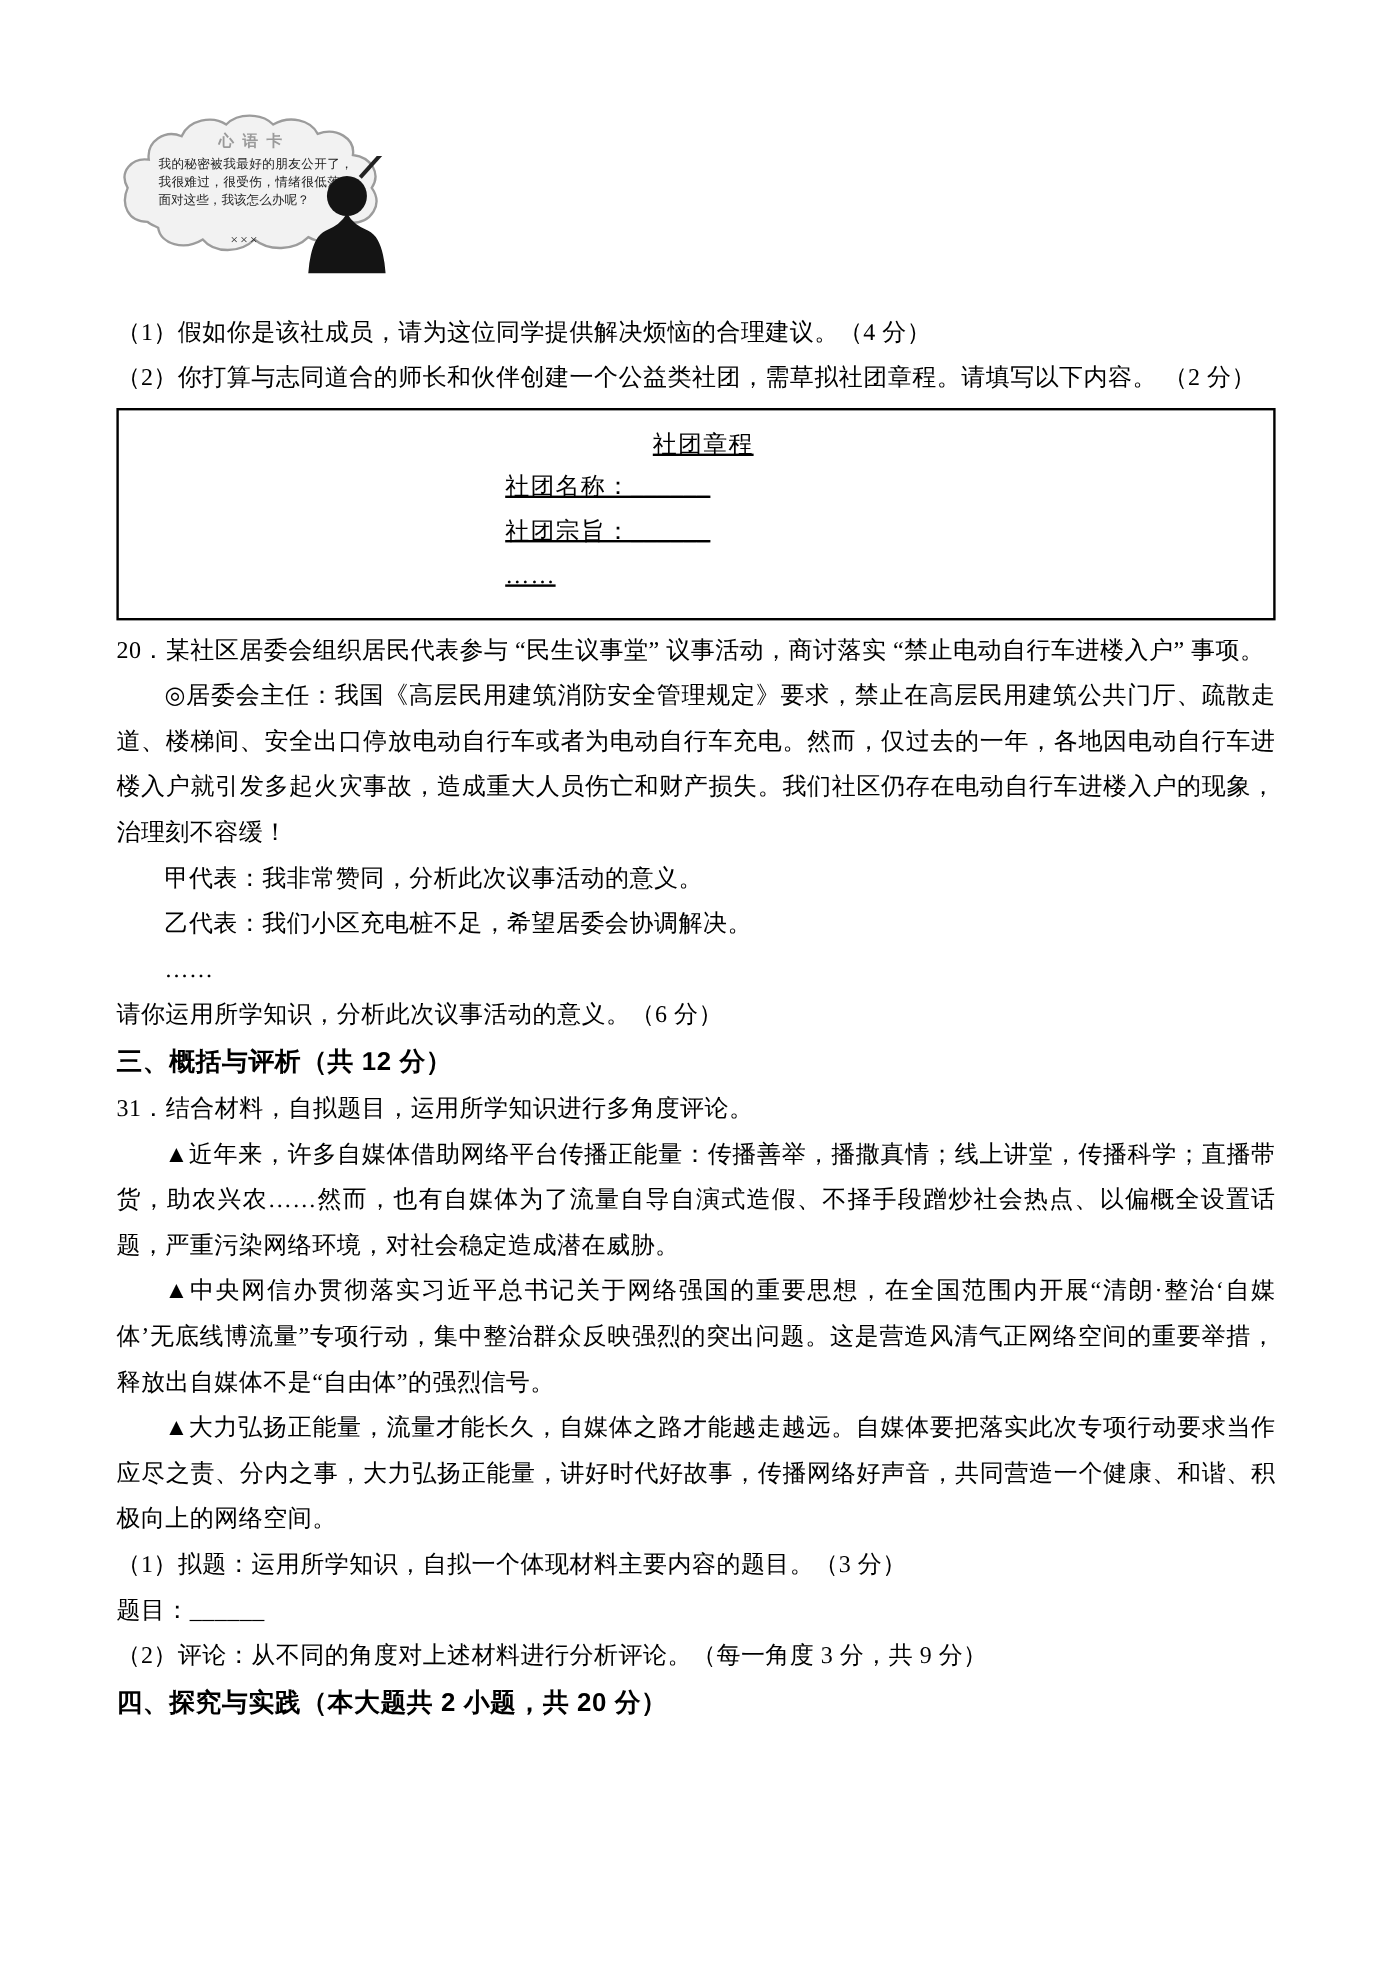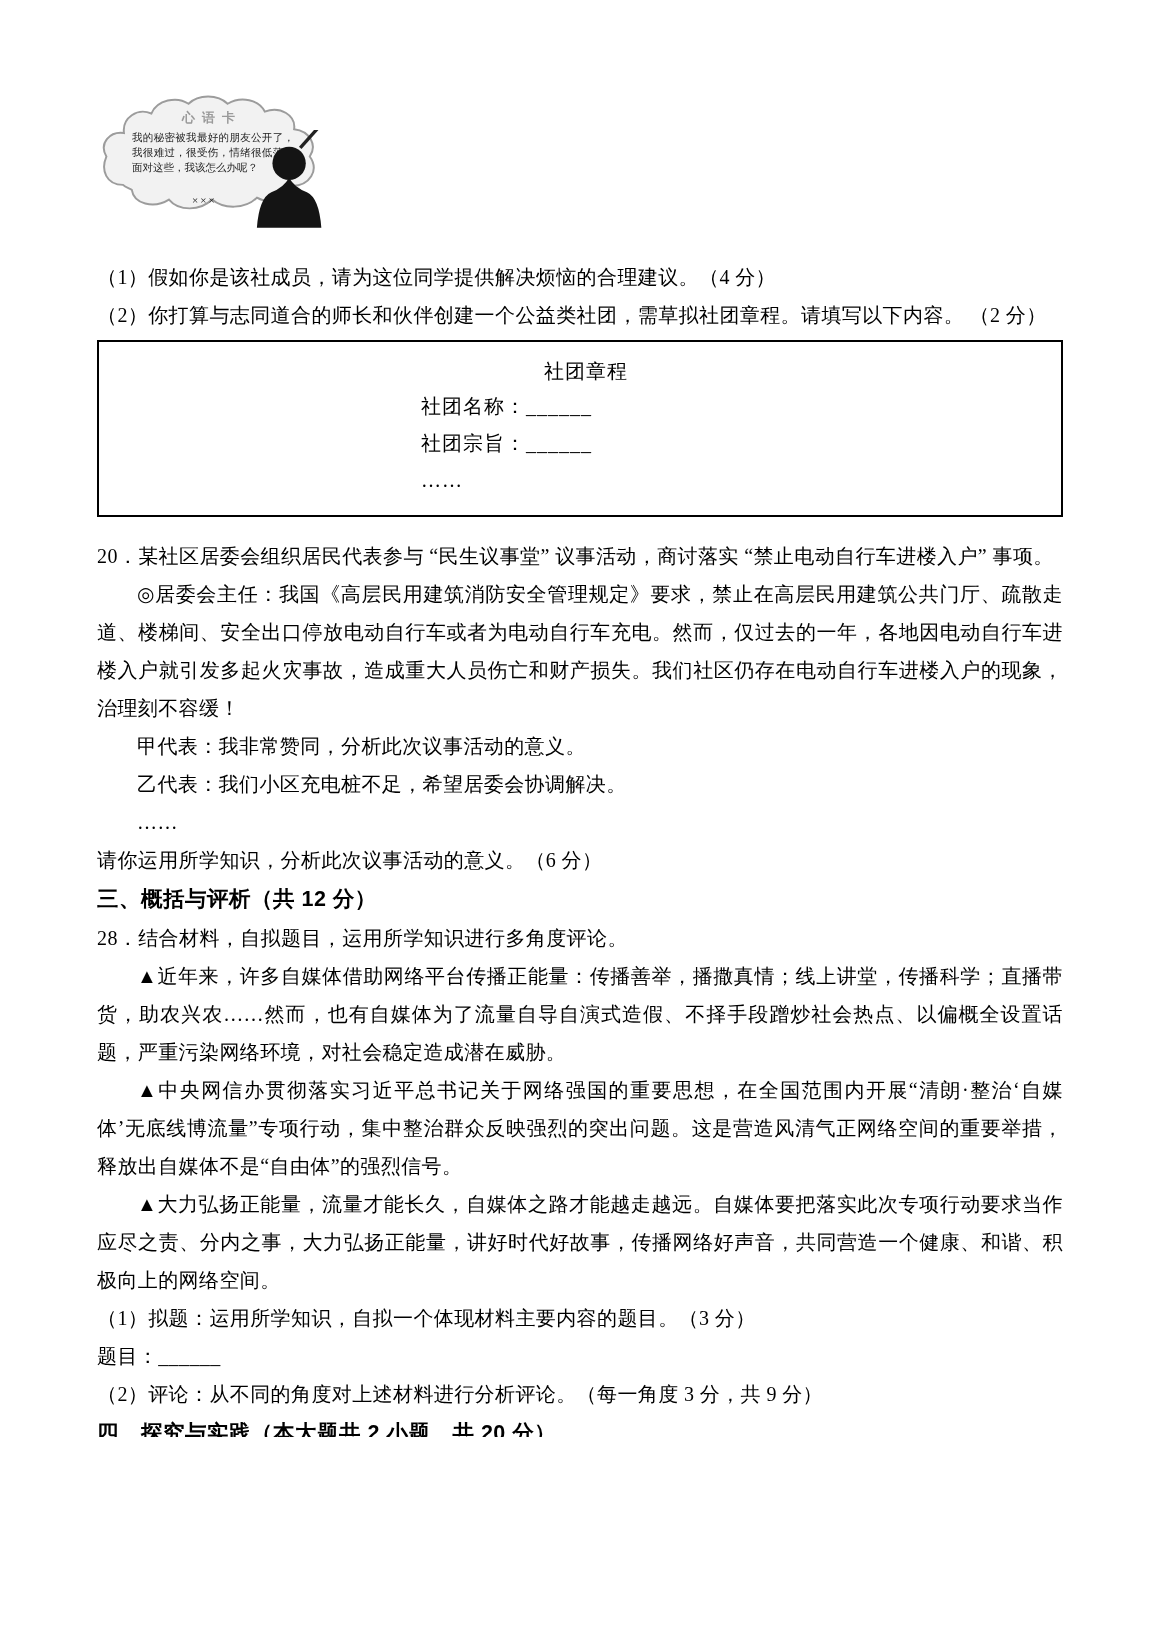--- a/index.html
+++ b/index.html
@@ -50,22 +50,23 @@
     font-family:"Liberation Sans","DejaVu Sans",sans-serif;
     font-weight:700;
     font-size:21.5px;
     line-height:40px;
     letter-spacing:0.5px;
   }
 
   
   .charter-box {
     border:2px solid #000;
-    margin:6px 0 20px 0;
+    margin:6px 0 6px 0;
     padding:12px 20px 16px 32px;
+    text-decoration:underline;
   }
   .charter-title { text-align:center; font-size:20px; line-height:34px; letter-spacing:1px; }
   .charter-lines { width:260px; margin:0 auto 0 auto; transform:translateX(-35px); }
   .charter-lines > div { font-size:20px; line-height:37px; letter-spacing:1px; }
 </style>
 </head>
 <body>
 
 <div class="page">
   <div class="content">
@@ -97,21 +98,21 @@
     </div>
 
     <p class="t noind">20．某社区居委会组织居民代表参与 “民生议事堂” 议事活动，商讨落实 “禁止电动自行车进楼入户” 事项。</p>
     <p class="t ind">◎居委会主任：我国《高层民用建筑消防安全管理规定》要求，禁止在高层民用建筑公共门厅、疏散走道、楼梯间、安全出口停放电动自行车或者为电动自行车充电。然而，仅过去的一年，各地因电动自行车进楼入户就引发多起火灾事故，造成重大人员伤亡和财产损失。我们社区仍存在电动自行车进楼入户的现象，治理刻不容缓！</p>
     <p class="t ind">甲代表：我非常赞同，分析此次议事活动的意义。</p>
     <p class="t ind">乙代表：我们小区充电桩不足，希望居委会协调解决。</p>
     <p class="t ind">……</p>
     <p class="t noind">请你运用所学知识，分析此次议事活动的意义。（6 分）</p>
 
     <p class="heading">三、概括与评析（共 12 分）</p>
-    <p class="t noind">28．结合材料，自拟题目，运用所学知识进行多角度评论。</p>
+    <p class="t noind">31．结合材料，自拟题目，运用所学知识进行多角度评论。</p>
     <p class="t ind">▲近年来，许多自媒体借助网络平台传播正能量：传播善举，播撒真情；线上讲堂，传播科学；直播带货，助农兴农……然而，也有自媒体为了流量自导自演式造假、不择手段蹭炒社会热点、以偏概全设置话题，严重污染网络环境，对社会稳定造成潜在威胁。</p>
     <p class="t ind">▲中央网信办贯彻落实习近平总书记关于网络强国的重要思想，在全国范围内开展“清朗·整治‘自媒体’无底线博流量”专项行动，集中整治群众反映强烈的突出问题。这是营造风清气正网络空间的重要举措，释放出自媒体不是“自由体”的强烈信号。</p>
     <p class="t ind">▲大力弘扬正能量，流量才能长久，自媒体之路才能越走越远。自媒体要把落实此次专项行动要求当作应尽之责、分内之事，大力弘扬正能量，讲好时代好故事，传播网络好声音，共同营造一个健康、和谐、积极向上的网络空间。</p>
     <p class="t noind">（1）拟题：运用所学知识，自拟一个体现材料主要内容的题目。（3 分）</p>
     <p class="t noind">题目：______</p>
     <p class="t noind">（2）评论：从不同的角度对上述材料进行分析评论。（每一角度 3 分，共 9 分）</p>
 
     <p class="heading">四、探究与实践（本大题共 2 小题，共 20 分）</p>
     <p class="t noind">紧扣题意，综合运用所学知识进行探究与实践。</p>
 

